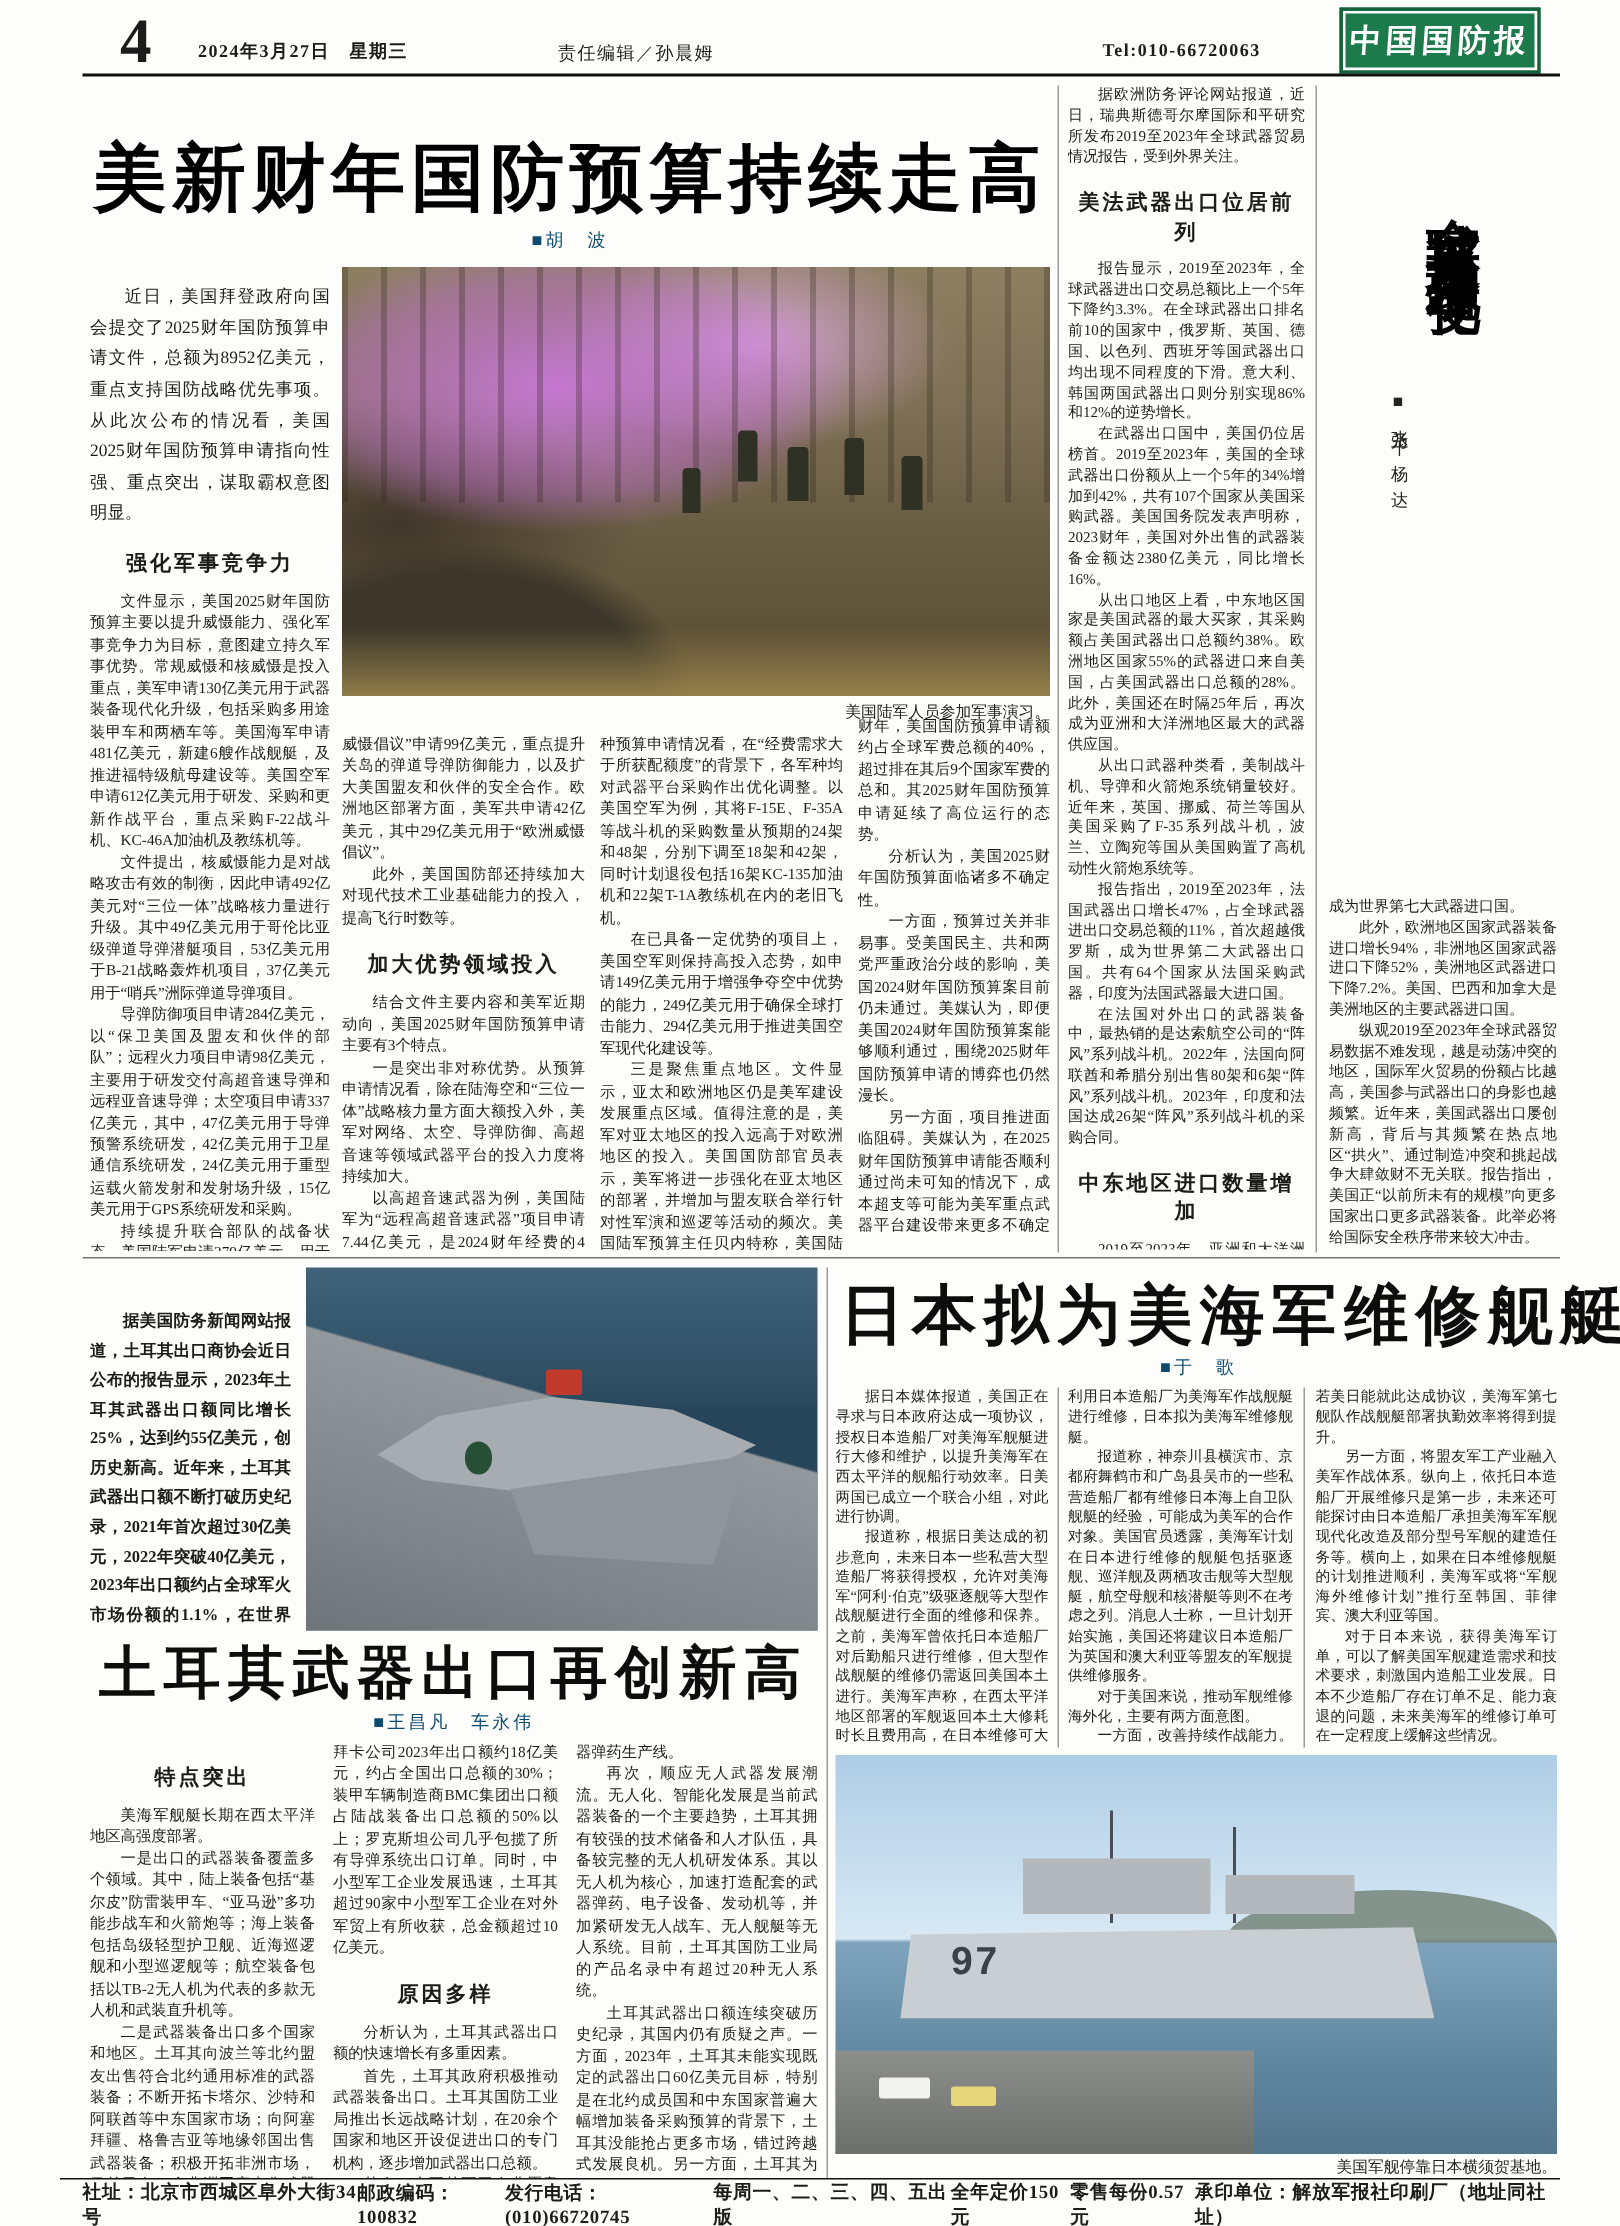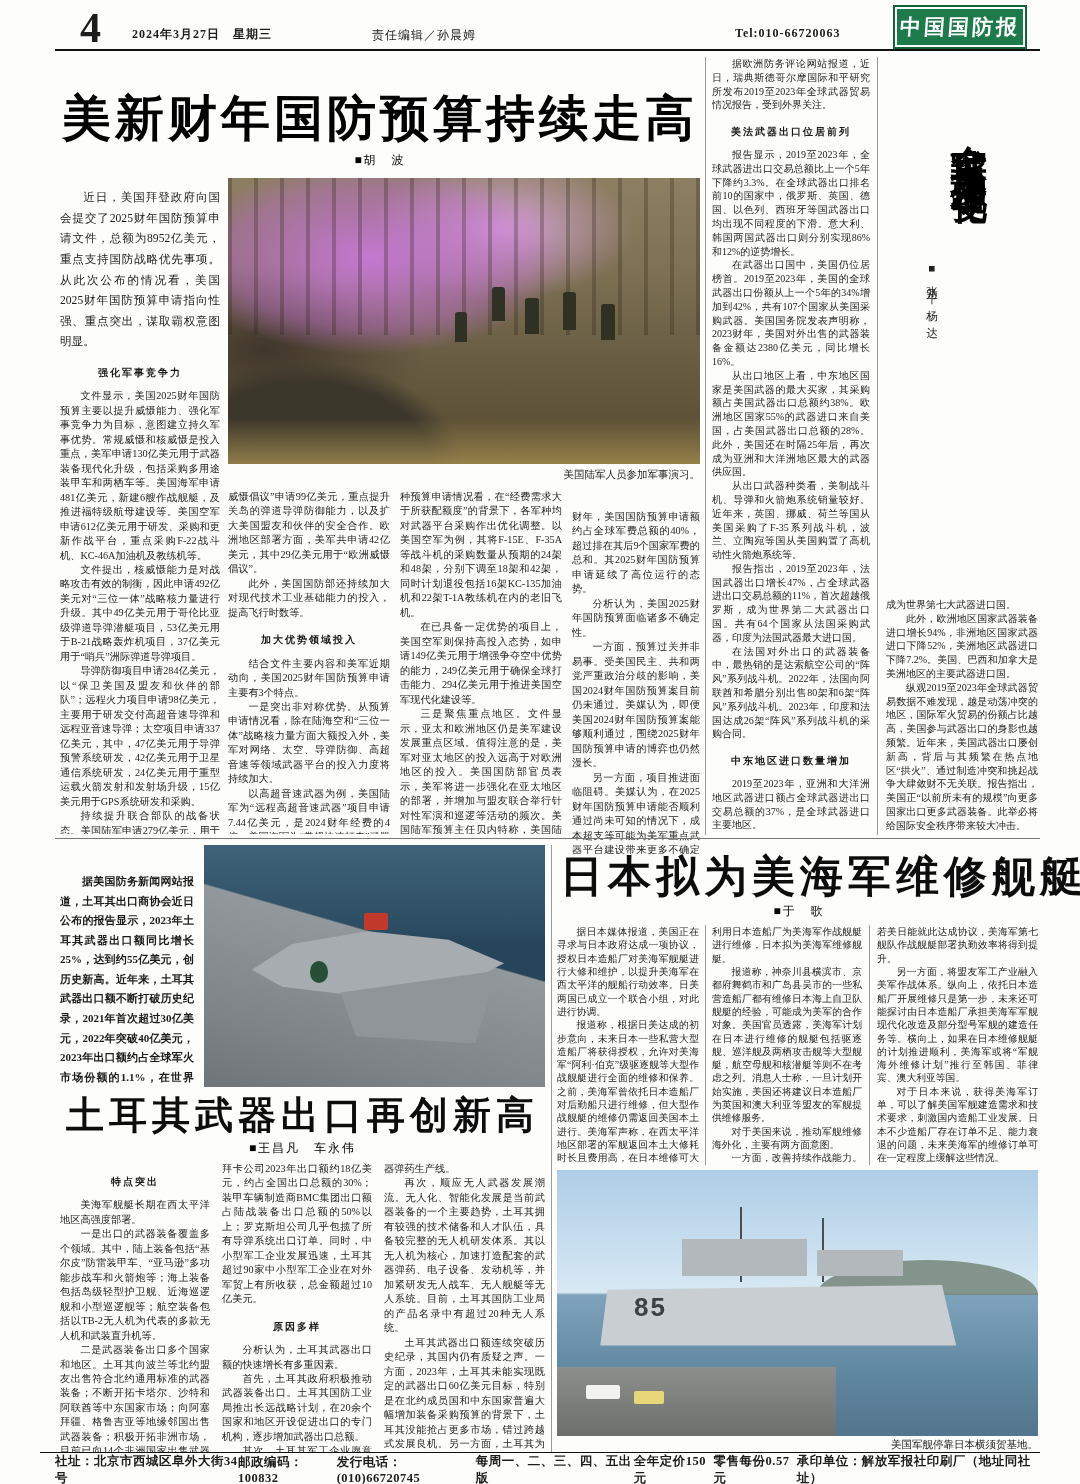--- a/index.html
+++ b/index.html
@@ -12,31 +12,31 @@
   .section-title{font-size:34px;font-weight:900;letter-spacing:30px;font-family:"Liberation Sans",sans-serif;}
   .masthead{background:#1d7a4b;border:2px solid #14613a;box-shadow:inset 0 0 0 2px #fff;
             display:flex;align-items:center;justify-content:center;}
   .masthead span{color:#fff;font-weight:900;font-size:21px;letter-spacing:3px;transform:skewX(-4deg);}
   .hrule{background:#111;}
   .vrule{background:#9a9a96;width:1px;}
   
   .mainhead{font-family:"Liberation Sans","DejaVu Sans",sans-serif;font-weight:900;color:#000;
             font-size:49px;letter-spacing:4px;text-align:center;white-space:nowrap;}
   .serifhead{font-weight:900;color:#0d0d0d;text-align:center;white-space:nowrap;}
-  .byline{font-size:12px;text-align:center;letter-spacing:2px;color:#000000;}
+  .byline{font-size:12px;text-align:center;letter-spacing:2px;color:#0c4a6e;}
   .vertical-title{writing-mode:vertical-rl;font-family:"Liberation Sans",sans-serif;
                   font-weight:900;font-size:36px;letter-spacing:4px;color:#000;}
   .vertical-byline{writing-mode:vertical-rl;font-size:11.5px;letter-spacing:3px;color:#222;}
   
   .col{position:absolute;overflow:hidden;font-size:10.2px;line-height:1.42;text-align:justify;}
   .para{margin:0;text-indent:2em;}
   .para.noind{text-indent:0;}
   .para.lead{font-size:11.6px;line-height:1.78;}
   .colhead{font-family:Liberation Sans, sans-serif;font-weight:bold;
-           font-size:10px;text-align:center;margin:13px 0 9px;letter-spacing:2px;text-indent:0;}
+           font-size:14px;text-align:center;margin:13px 0 9px;letter-spacing:2px;text-indent:0;}
   .caption{font-size:10.5px;color:#222;}
   .leadbox{overflow:hidden;font-weight:bold;font-size:11px;line-height:1.78;text-align:justify;}
   .leadbox .para{text-indent:2em;}
   
   .photo{position:absolute;overflow:hidden;}
   .ph-army{background:
       radial-gradient(55% 45% at 30% 28%, rgba(200,120,215,.95), rgba(190,110,205,.45) 55%, rgba(0,0,0,0) 75%),
       radial-gradient(40% 35% at 58% 18%, rgba(225,170,230,.9), rgba(0,0,0,0) 70%),
       radial-gradient(45% 40% at 8% 60%, rgba(60,50,40,.9), rgba(0,0,0,0) 75%),
       linear-gradient(180deg,#8d7f62 0%,#7c6f53 35%,#6a5e44 60%,#55492f 100%);}
@@ -116,21 +116,21 @@
       <div class="colhead">加大优势领域投入</div>
       <p class="para">结合文件主要内容和美军近期动向，美国2025财年国防预算申请主要有3个特点。</p>
       <p class="para">一是突出非对称优势。从预算申请情况看，除在陆海空和“三位一体”战略核力量方面大额投入外，美军对网络、太空、导弹防御、高超音速等领域武器平台的投入力度将持续加大。</p>
       <p class="para">以高超音速武器为例，美国陆军为“远程高超音速武器”项目申请7.44亿美元，是2024财年经费的4倍。美国海军为“常规快速打击”武器项目申请9.04亿美元，用于高超音速导弹研发及适配平台改装等。</p>
     </div>
   <div class="col" style="left:400px;top:490px;width:162px;height:344px;">
       <p class="para noind">种预算申请情况看，在“经费需求大于所获配额度”的背景下，各军种均对武器平台采购作出优化调整。以美国空军为例，其将F-15E、F-35A等战斗机的采购数量从预期的24架和48架，分别下调至18架和42架，同时计划退役包括16架KC-135加油机和22架T-1A教练机在内的老旧飞机。</p>
       <p class="para">在已具备一定优势的项目上，美国空军则保持高投入态势，如申请149亿美元用于增强争夺空中优势的能力，249亿美元用于确保全球打击能力、294亿美元用于推进美国空军现代化建设等。</p>
       <p class="para">三是聚焦重点地区。文件显示，亚太和欧洲地区仍是美军建设发展重点区域。值得注意的是，美军对亚太地区的投入远高于对欧洲地区的投入。美国国防部官员表示，美军将进一步强化在亚太地区的部署，并增加与盟友联合举行针对性军演和巡逻等活动的频次。美国陆军预算主任贝内特称，美国陆军2025财年用于在太平洋地区举行军演的费用，将大幅超过2024财年。</p>
     </div>
-  <div class="col" style="left:572px;top:510px;width:128px;height:344px;">
+  <div class="col" style="left:572px;top:478px;width:128px;height:344px;">
       <p class="para noind">财年，美国国防预算申请额约占全球军费总额的40%，超过排在其后9个国家军费的总和。其2025财年国防预算申请延续了高位运行的态势。</p>
       <p class="para">分析认为，美国2025财年国防预算面临诸多不确定性。</p>
       <p class="para">一方面，预算过关并非易事。受美国民主、共和两党严重政治分歧的影响，美国2024财年国防预算案目前仍未通过。美媒认为，即便美国2024财年国防预算案能够顺利通过，围绕2025财年国防预算申请的博弈也仍然漫长。</p>
       <p class="para">另一方面，项目推进面临阻碍。美媒认为，在2025财年国防预算申请能否顺利通过尚未可知的情况下，成本超支等可能为美军重点武器平台建设带来更多不确定性。例如，美国“哨兵”洲际弹道导弹就面临成本超支问题。该导弹相关项目2025财年的研发经费申请与2024财年持平。其中，美国空军希望投入7亿美元用于6个子项目的建设，而在2024财年预算中，用于这些项目的建设经费仅为1.4亿美元。在项目总预算未增加的情况下，子项目费用大幅增加，势必将造成超支问题，该项目的建设进度可能因此滞后。</p>
     </div>
 
   <div class="abs vrule" style="left:705px;top:57px;height:778px;"></div>
   <div class="abs vrule" style="left:877px;top:57px;height:778px;"></div>
 
   <div class="col" style="left:712px;top:57px;width:158px;height:776px;font-size:10px;line-height:1.38;">
@@ -215,21 +215,21 @@
       <p class="para">然而，日本为美海军维修舰艇，或将被进一步绑上美国战车，卷入地区冲突的风险也将随之上升，相关动向值得警惕。</p>
     </div>
 
   <div class="photo ph-ship" style="left:557px;top:1170px;width:481px;height:266px;">
     <div class="hill"></div>
     <div class="mast" style="left:38%;top:14%;height:28%;"></div>
     <div class="mast" style="left:55%;top:18%;height:24%;"></div>
     <div class="hull"></div>
     <div class="superstr" style="left:26%;top:26%;width:26%;height:14%;"></div>
     <div class="superstr" style="left:54%;top:30%;width:18%;height:10%;"></div>
-    <div class="hullno" style="left:16%;top:46%;">85</div>
+    <div class="hullno" style="left:16%;top:46%;">97</div>
     <div class="pier"></div>
     <div class="truck" style="left:6%;bottom:14%;width:34px;height:14px;background:#f2f2ee;"></div>
     <div class="truck" style="left:16%;bottom:12%;width:30px;height:13px;background:#e8d67a;"></div>
   </div>
   <div class="abs caption" style="left:557px;top:1438px;width:481px;text-align:right;">美国军舰停靠日本横须贺基地。</div>
 
   <div class="abs hrule" style="left:40px;top:1452px;width:1000px;height:1px;"></div>
   <div class="abs footer" style="left:55px;top:1458px;width:985px;height:24px;">
     <span>社址：北京市西城区阜外大街34号</span>
     <span>邮政编码：100832</span>

